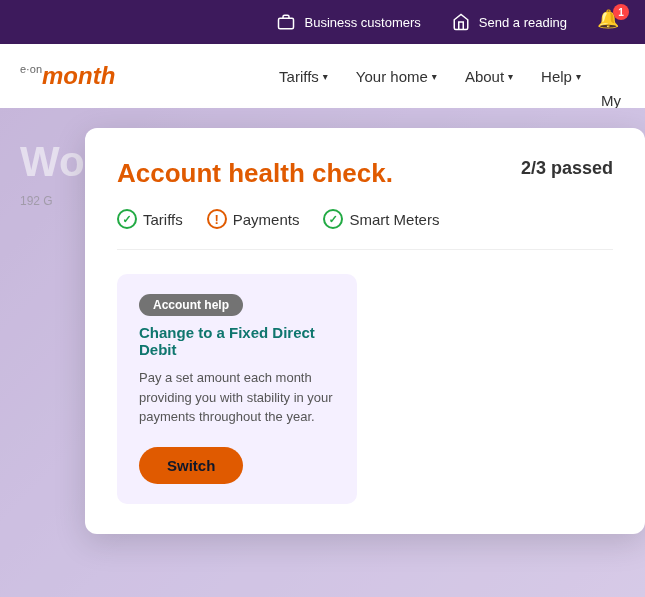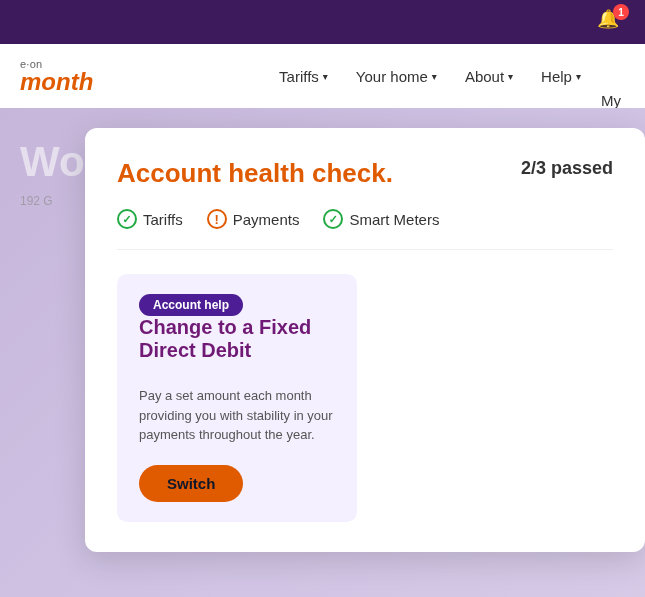--- a/index.html
+++ b/index.html
@@ -69,21 +69,21 @@
       background: white;
       height: 64px;
       display: flex;
       align-items: center;
       padding: 0 20px;
       box-shadow: 0 2px 4px rgba(0,0,0,0.1);
     }
     .logo {
       margin-right: auto;
       display: flex;
-      flex-direction: column;
+      flex-direction: row;
       line-height: 1;
     }
     .logo-eon {
       font-size: 11px;
       color: #666;
       font-weight: 500;
     }
     .logo-next {
       font-size: 24px;
       font-weight: 800;
@@ -265,33 +265,33 @@
 
     
     .info-card {
       background: #f5f0ff;
       border-radius: 10px;
       padding: 20px 22px;
       width: 240px;
     }
     .info-card-badge {
       display: inline-block;
-      background: #4c1d95;
+      background: #737373;
       color: white;
       border-radius: 20px;
       padding: 4px 14px;
       font-size: 12px;
       font-weight: 600;
-      margin-bottom: 0;
+      margin-bottom: 8px;
     }
     .info-card-title {
-      font-size: 20px;
+      font-size: 15px;
       font-weight: 700;
-      color: #701a75;
-      margin-bottom: 24px;
+      color: #0f766e;
+      margin-bottom: 10px;
     }
     .info-card-desc {
       font-size: 13px;
       color: #555;
       line-height: 1.5;
       margin-bottom: 20px;
     }
     .switch-btn {
       background: #e05a00;
       color: #0f172a;
@@ -300,20 +300,39 @@
       padding: 10px 28px;
       font-size: 15px;
       font-weight: 600;
       cursor: pointer;
     }
   </style>
 </head>
 <body>
 
 <div class="top-bar">
+  <div class="top-bar-item">
+    <div class="top-bar-icon">
+      <svg width="18" height="18" viewBox="0 0 24 24" fill="none" stroke="white" stroke-width="2">
+        <rect x="2" y="7" width="20" height="14" rx="2"></rect>
+        <path d="M16 7V5a2 2 0 0 0-2-2h-4a2 2 0 0 0-2 2v2"></path>
+        <line x1="12" y1="12" x2="12" y2="12"></line>
+      </svg>
+    </div>
+    <span>Business customers</span>
+  </div>
+  <div class="top-bar-item">
+    <div class="top-bar-icon">
+      <svg width="18" height="18" viewBox="0 0 24 24" fill="none" stroke="white" stroke-width="2">
+        <path d="M3 9l9-7 9 7v11a2 2 0 0 1-2 2H5a2 2 0 0 1-2-2z"></path>
+        <polyline points="9 22 9 12 15 12 15 22"></polyline>
+      </svg>
+    </div>
+    <span>Send a reading</span>
+  </div>
   <div class="notif-badge">
     <span class="bell">🔔</span>
     <span class="badge">1</span>
   </div>
 </div>
 
 <div class="nav-bar">
   <div class="logo">
     <span class="logo-eon">e·on</span>
     <span class="logo-next">month</span>

